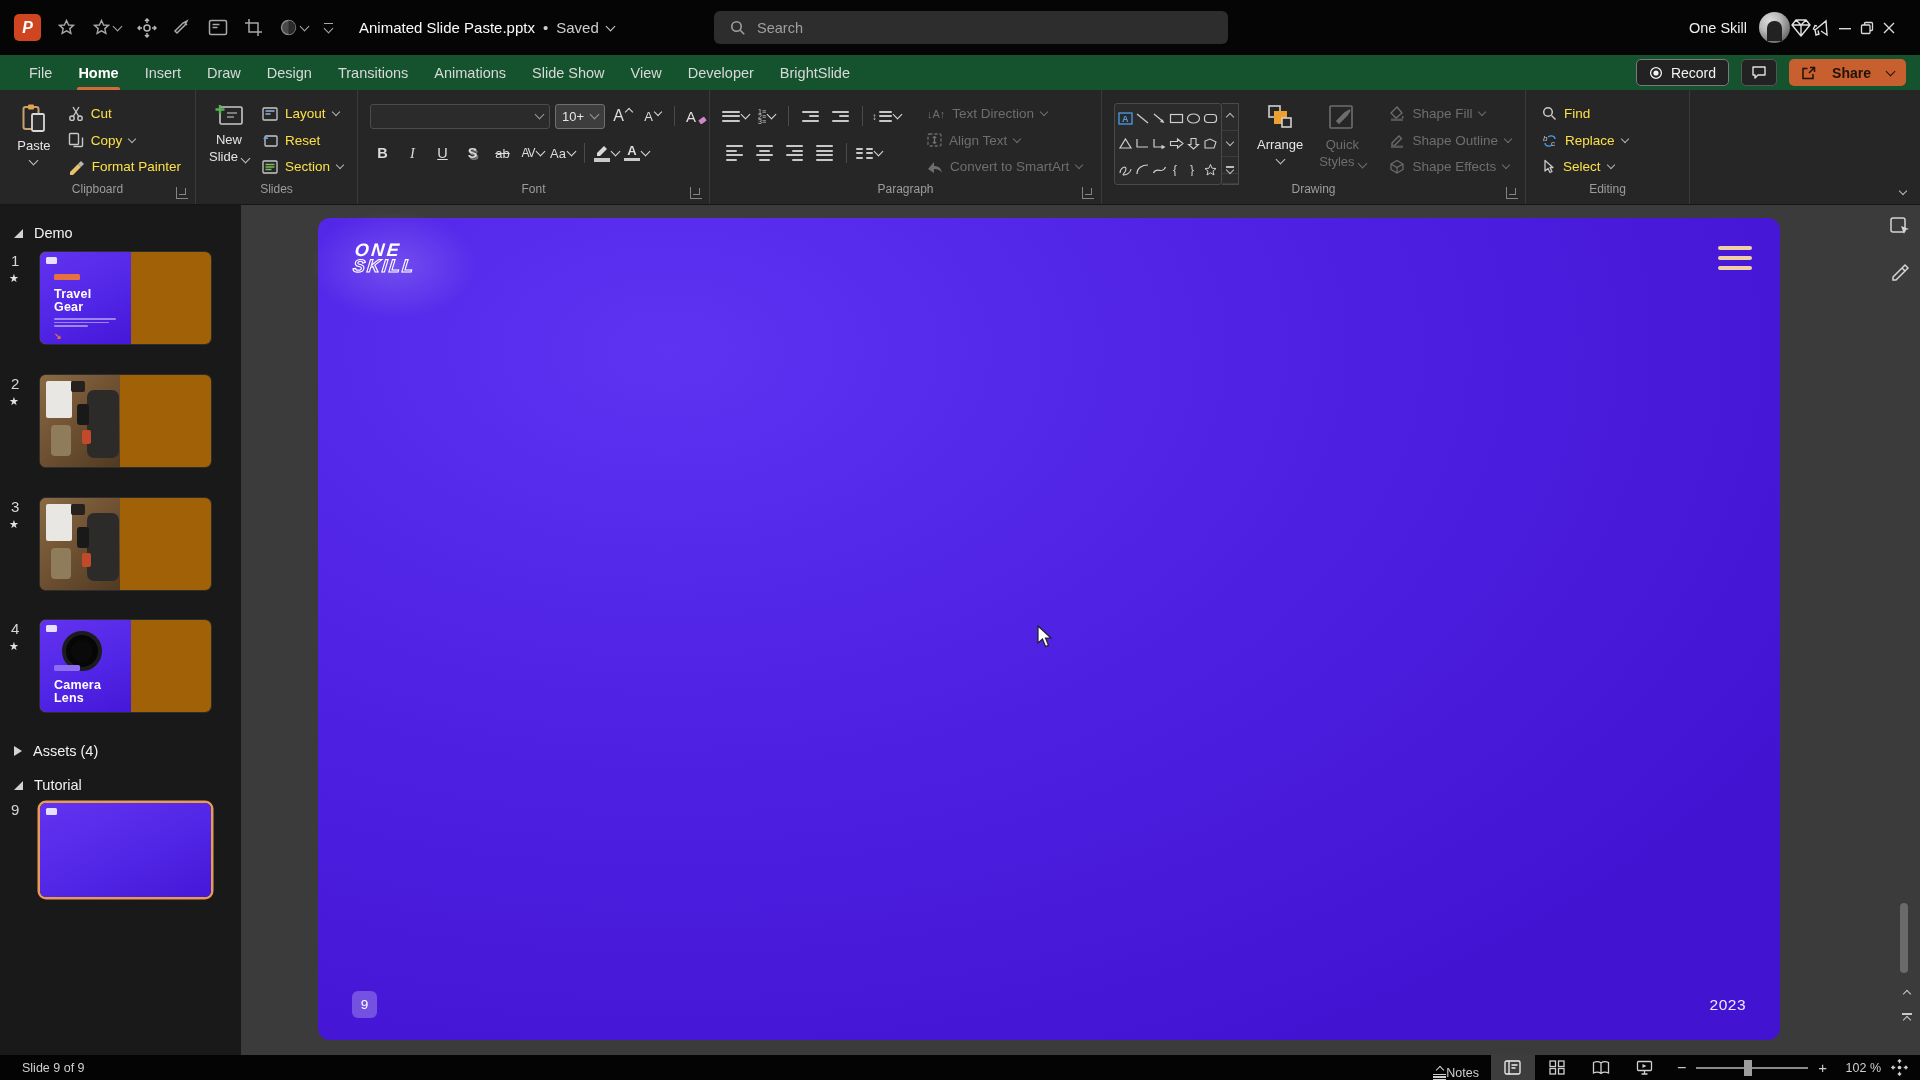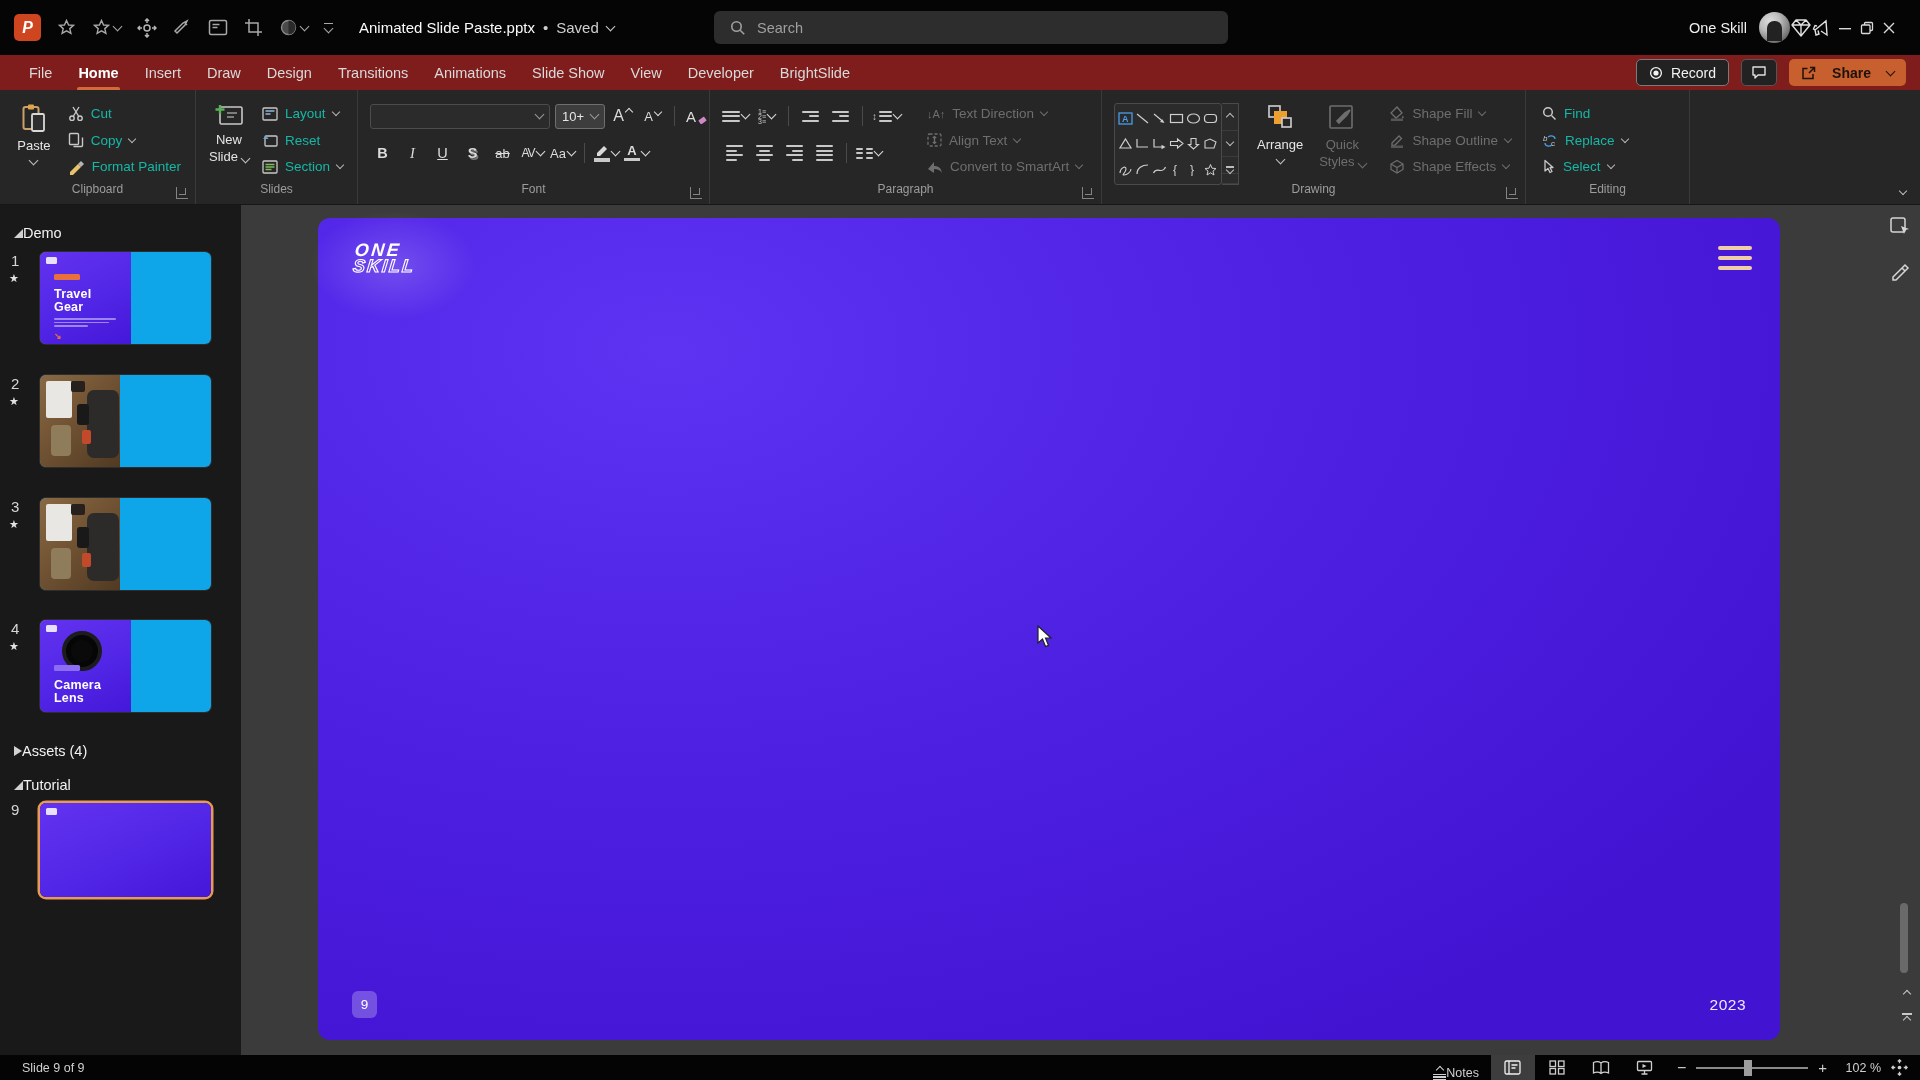--- a/index.html
+++ b/index.html
@@ -16,40 +16,40 @@
   .doc-title .dim { color:#cfcfcf; }
   .chev { width:7px; height:7px; border-right:1.6px solid currentColor; border-bottom:1.6px solid currentColor; transform:rotate(45deg); display:inline-block; margin-top:-3px; }
   .searchbox { position:absolute; left:714px; top:11px; width:514px; height:33px; background:#2d2d2d; border-radius:6px; display:flex; align-items:center; gap:11px; padding-left:16px; color:#9f9f9f; font-size:14.5px; }
   .tb-right { margin-left:auto; display:flex; align-items:center; padding-right:20px; }
   .account { display:flex; align-items:center; gap:12px; font-size:14.5px; color:#f0f0f0; }
   .avatar { width:31px; height:31px; border-radius:50%; background:radial-gradient(circle at 35% 30%, #ddd 0%, #bbb 35%, #6e6e6e 75%, #4a4a4a 100%); position:relative; overflow:hidden; }
   .avatar::after { content:""; position:absolute; left:8px; top:9px; width:15px; height:20px; background:#222; border-radius:7px 7px 0 0; }
   .winbtn { color:#d9d9d9; width:22px; display:flex; justify-content:center; }
 
   
-  .tabrow { height:35px; background:#7f1d1d; display:flex; align-items:stretch; padding-left:16px; position:relative; }
+  .tabrow { height:35px; background:#14532d; display:flex; align-items:stretch; padding-left:16px; position:relative; }
   .tab { padding:0 13px; font-size:14.5px; color:#d9d9d9; display:flex; align-items:center; position:relative; }
   .tab.active { color:#fff; font-weight:700; }
   .tab.active::after { content:""; position:absolute; left:12px; right:12px; bottom:0; height:3px; border-radius:2px 2px 0 0; background:#d4693a; }
   .tabrow-right { margin-left:auto; display:flex; align-items:center; gap:12px; padding-right:14px; }
   .record-btn { height:27px; border:1px solid #7a7a7a; background:#222; border-radius:5px; display:flex; align-items:center; gap:8px; padding:0 12px; font-size:14px; color:#f2f2f2; }
   .comment-btn { height:27px; width:36px; border:1px solid #555; background:#222; border-radius:5px; display:flex; align-items:center; justify-content:center; }
   .share-btn { height:27px; background:#c85f2f; border-radius:5px; display:flex; align-items:center; gap:16px; padding:0 12px; font-size:14px; color:#1f1208; font-weight:700; }
   .share-btn .chev { border-color:#1f1208; }
 
   
   .ribbon { height:115px; background:#262626; display:flex; position:relative; border-bottom:1px solid #161616; }
   .rgroup { position:relative; border-right:1px solid #3a3a3a; padding:8px 10px 24px 12px; display:flex; gap:8px; }
   .rgroup-label { position:absolute; bottom:8px; left:0; right:0; text-align:center; font-size:12px; color:#9c9c9c; }
   .launcher { position:absolute; bottom:5px; right:7px; width:12px; height:12px; border-left:1px solid #9c9c9c; border-bottom:1px solid #9c9c9c; opacity:.8; }
   .launcher::after { content:""; position:absolute; right:2px; top:1px; width:6px; height:6px; border-right:1.4px solid #9c9c9c; border-bottom:1.4px solid #9c9c9c; }
   .rbtn-big { width:60px; display:flex; flex-direction:column; align-items:center; padding-top:5px; font-size:13px; color:#e5e5e5; line-height:17px; border-radius:4px; text-align:center; }
   .rbtn-big .chev { border-color:#c2c2c2; margin-top:3px; }
   .rcol { display:flex; flex-direction:column; justify-content:space-between; padding:3px 0; height:84px; }
-  .rbtn { display:flex; align-items:center; gap:7px; font-size:13.5px; color:#14b8a6; height:25px; padding:0 4px; border-radius:3px; white-space:nowrap; }
+  .rbtn { display:flex; align-items:center; gap:7px; font-size:13.5px; color:#fde047; height:25px; padding:0 4px; border-radius:3px; white-space:nowrap; }
   .rbtn .chev { border-color:#b5b5b5; width:6px; height:6px; }
   .rbtn.disabled, .rbtn.disabled .chev { color:#6e6e6e; border-color:#6e6e6e; }
   .rrows { display:flex; flex-direction:column; gap:11px; padding-top:5px; }
   .rrow { display:flex; align-items:center; gap:5px; height:26px; }
   .combo { height:25px; background:#2b2b2b; border:1px solid #4c4c4c; border-radius:3px; display:flex; align-items:center; justify-content:flex-end; padding:0 6px; color:#cfcfcf; font-size:13px; }
   .combo.size { background:#3d3d3d; border-color:#6f6f6f; justify-content:space-between; color:#e6e6e6; }
   .sqbtn { min-width:25px; height:25px; display:flex; align-items:center; justify-content:center; color:#dcdcdc; border-radius:3px; font-size:14.5px; gap:2px; }
   .vdiv { width:1px; height:20px; background:#4a4a4a; margin:0 4px; align-self:center; }
   .bars { display:flex; flex-direction:column; gap:2.5px; }
   .bars i { display:block; height:2px; background:#c8c8c8; border-radius:1px; }
@@ -60,26 +60,26 @@
   .gal-scroll span { flex:1; display:flex; align-items:center; justify-content:center; color:#bcbcbc; border-bottom:1px solid #3c3c3c; }
   .chev-up { width:6px; height:6px; border-left:1.5px solid currentColor; border-top:1.5px solid currentColor; transform:rotate(45deg); display:inline-block; }
   .chev-dn { width:6px; height:6px; border-right:1.5px solid currentColor; border-bottom:1.5px solid currentColor; transform:rotate(45deg); display:inline-block; }
   .more-dn { display:flex; flex-direction:column; align-items:center; gap:1px; }
   .more-dn b { width:8px; height:1.5px; background:currentColor; display:block; }
   .ribbon-collapse { position:absolute; right:14px; bottom:6px; color:#bdbdbd; }
 
   
   .workspace { display:flex; height:850px; }
   .slide-panel { width:241px; background:#191919; position:relative; flex:none; }
-  .sec-head { position:absolute; left:14px; display:flex; align-items:center; font-size:14.5px; color:#f2f2f2; }
+  .sec-head { position:absolute; left:14px; display:flex; align-items:center; gap:11px; font-size:14.5px; color:#f2f2f2; }
   .tri-open { width:0; height:0; border-left:9px solid transparent; border-bottom:9px solid #d2d2d2; }
   .tri-closed { width:0; height:0; border-top:5.5px solid transparent; border-bottom:5.5px solid transparent; border-left:8px solid #d2d2d2; }
   .slide-num { position:absolute; left:11px; font-size:15px; color:#d6d6d6; }
   .slide-star { position:absolute; left:9px; font-size:11px; color:#e2e2e2; }
-  .thumb { position:absolute; left:40px; width:171px; height:92px; border-radius:6px; overflow:hidden; background:#0ea5e9; box-shadow:0 0 0 1px rgba(255,255,255,.09); }
+  .thumb { position:absolute; left:40px; width:171px; height:92px; border-radius:6px; overflow:hidden; background:#a16207; box-shadow:0 0 0 1px rgba(255,255,255,.09); }
   .thumb.selected { box-shadow:0 0 0 2.5px #e89a55; }
   .half { position:absolute; top:0; height:100%; }
   .purple-bg { background:linear-gradient(155deg,#6233f0 0%,#5226e6 55%,#4517d8 100%); }
   .gear-photo { background:linear-gradient(135deg,#8a6a44 0%,#6b4e30 55%,#503a22 100%); position:relative; overflow:hidden; }
   .gear-photo .laptop { position:absolute; left:7%; top:7%; width:33%; height:40%; background:#e9e7e3; border-radius:2px; }
   .gear-photo .bag { position:absolute; right:2%; top:16%; width:40%; height:74%; background:#2c2b29; border-radius:7px; }
   .gear-photo .pouch { position:absolute; left:14%; top:54%; width:25%; height:34%; background:#8f7c5b; border-radius:4px; }
   .gear-photo .cam { position:absolute; left:46%; top:32%; width:15%; height:22%; background:#191919; border-radius:3px; }
   .gear-photo .tagred { position:absolute; left:52%; top:60%; width:11%; height:15%; background:#c2492a; border-radius:2px; }
   .gear-photo .gadget { position:absolute; right:44%; top:6%; width:17%; height:12%; background:#26211c; border-radius:2px; }

